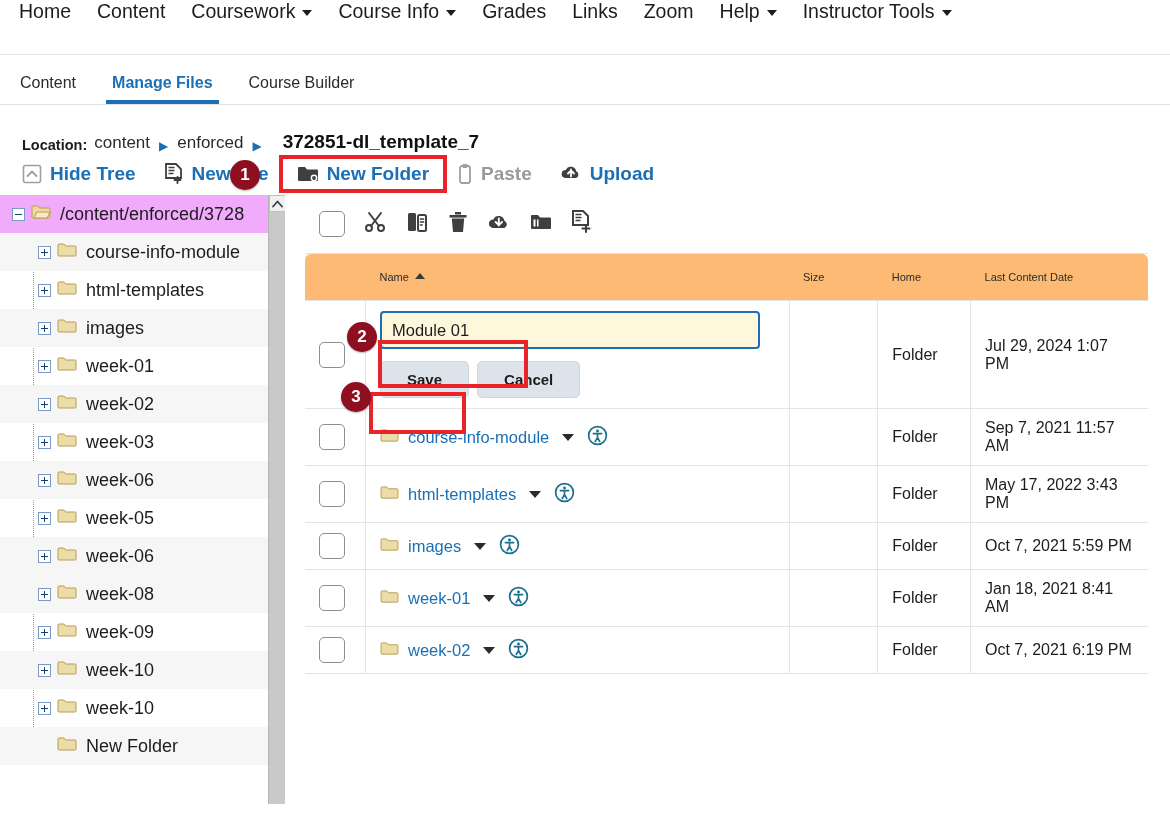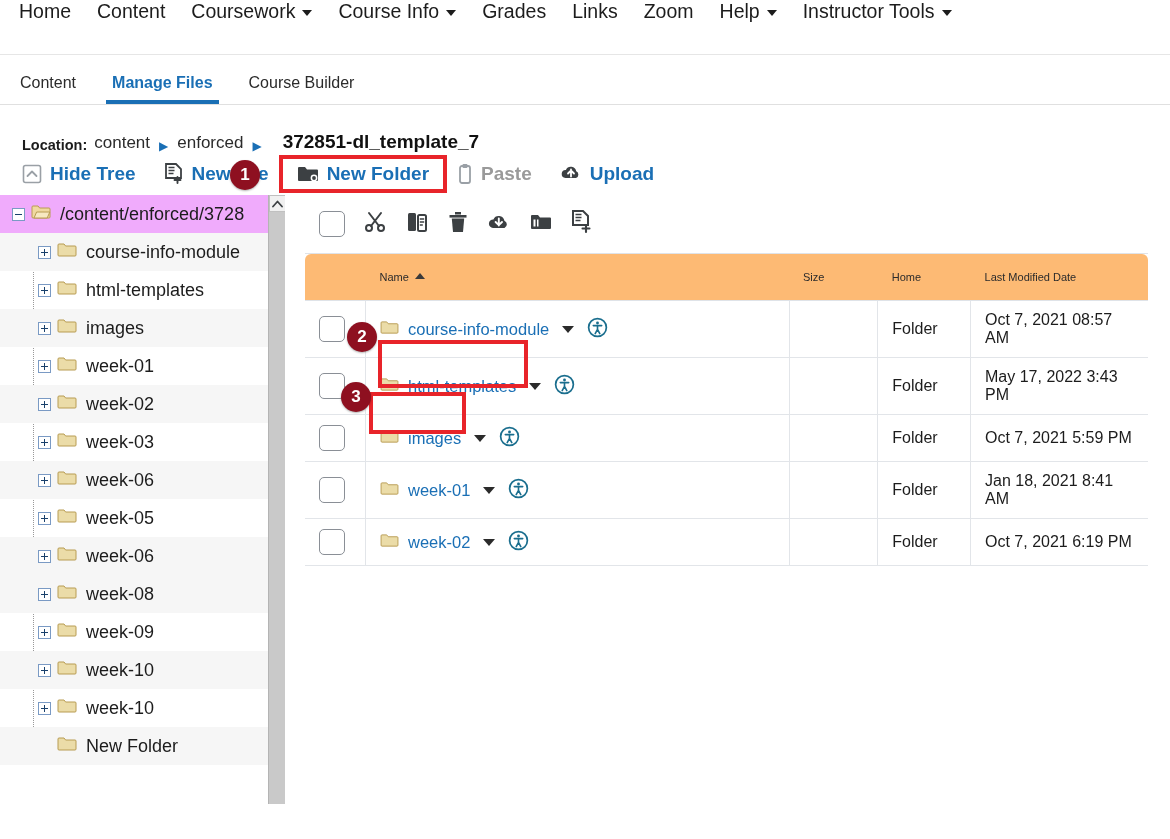--- a/index.html
+++ b/index.html
@@ -653,25 +653,42 @@
           <col class="colsize">
           <col class="coltype">
           <col class="coldate">
       </colgroup>
       <thead>
         <tr>
           <th></th>
           <th><span>Name</span><i class="sortarrow"></i></th>
           <th><span>Size</span></th>
           <th><span>Home</span></th>
-          <th><span>Last Modified Date</span></th>
+          <th><span>Last Content Date</span></th>
         </tr>
       </thead>
       <tbody>
 
+        <tr class="editrow">
+          <td>
+              <div class="chk"></div>
+            </td>
+          <td>
+            <div class="editwrap">
+              <input id="nameinput" type="text" value="Module 01" style="">
+              <div class="editbtns">
+                <button class="btn">Save</button>
+                <button class="btn">Cancel</button>
+              </div>
+            </div>
+          </td>
+          <td></td>
+          <td>Folder</td>
+          <td class="nobr">Jul 29, 2024 1:07 PM</td>
+        </tr>
 
         <tr>
           <td>
               <div class="chk"></div>
             </td>
           <td>
             <div class="namecell">
               <span><svg width="19" height="15" viewBox="0 0 20 16">
                     <path d="M1 3a1 1 0 0 1 1-1h5l1.6 2H18a1 1 0 0 1 1 1v8a1 1 0 0 1-1 1H2a1 1 0 0 1-1-1z" fill="#ebdca8" stroke="#b89c52" stroke-width="1"></path>
                   </svg></span>
@@ -679,21 +696,21 @@
               <i class="chev"></i>
               <span class="a11y"><svg width="21" height="21" viewBox="0 0 22 22">
                     <circle cx="11" cy="11" r="9.3" fill="none" stroke="#1a6e8e" stroke-width="1.8"></circle>
                     <circle cx="11" cy="6.3" r="1.5" fill="#1a6e8e"></circle>
                     <path d="M6.6 9h8.8M11 9v4M11 13l-2.4 4.4M11 13l2.4 4.4" stroke="#1a6e8e" stroke-width="1.7" stroke-linecap="round" fill="none"></path>
                   </svg></span>
             </div>
           </td>
           <td></td>
           <td>Folder</td>
-          <td class="nobr">Oct 7, 2021 08:57 AM</td>
+          <td class="nobr">Sep 7, 2021 11:57 AM</td>
         </tr>
 
         <tr>
           <td>
               <div class="chk"></div>
             </td>
           <td>
             <div class="namecell">
               <span><svg width="19" height="15" viewBox="0 0 20 16">
                     <path d="M1 3a1 1 0 0 1 1-1h5l1.6 2H18a1 1 0 0 1 1 1v8a1 1 0 0 1-1 1H2a1 1 0 0 1-1-1z" fill="#ebdca8" stroke="#b89c52" stroke-width="1"></path>

